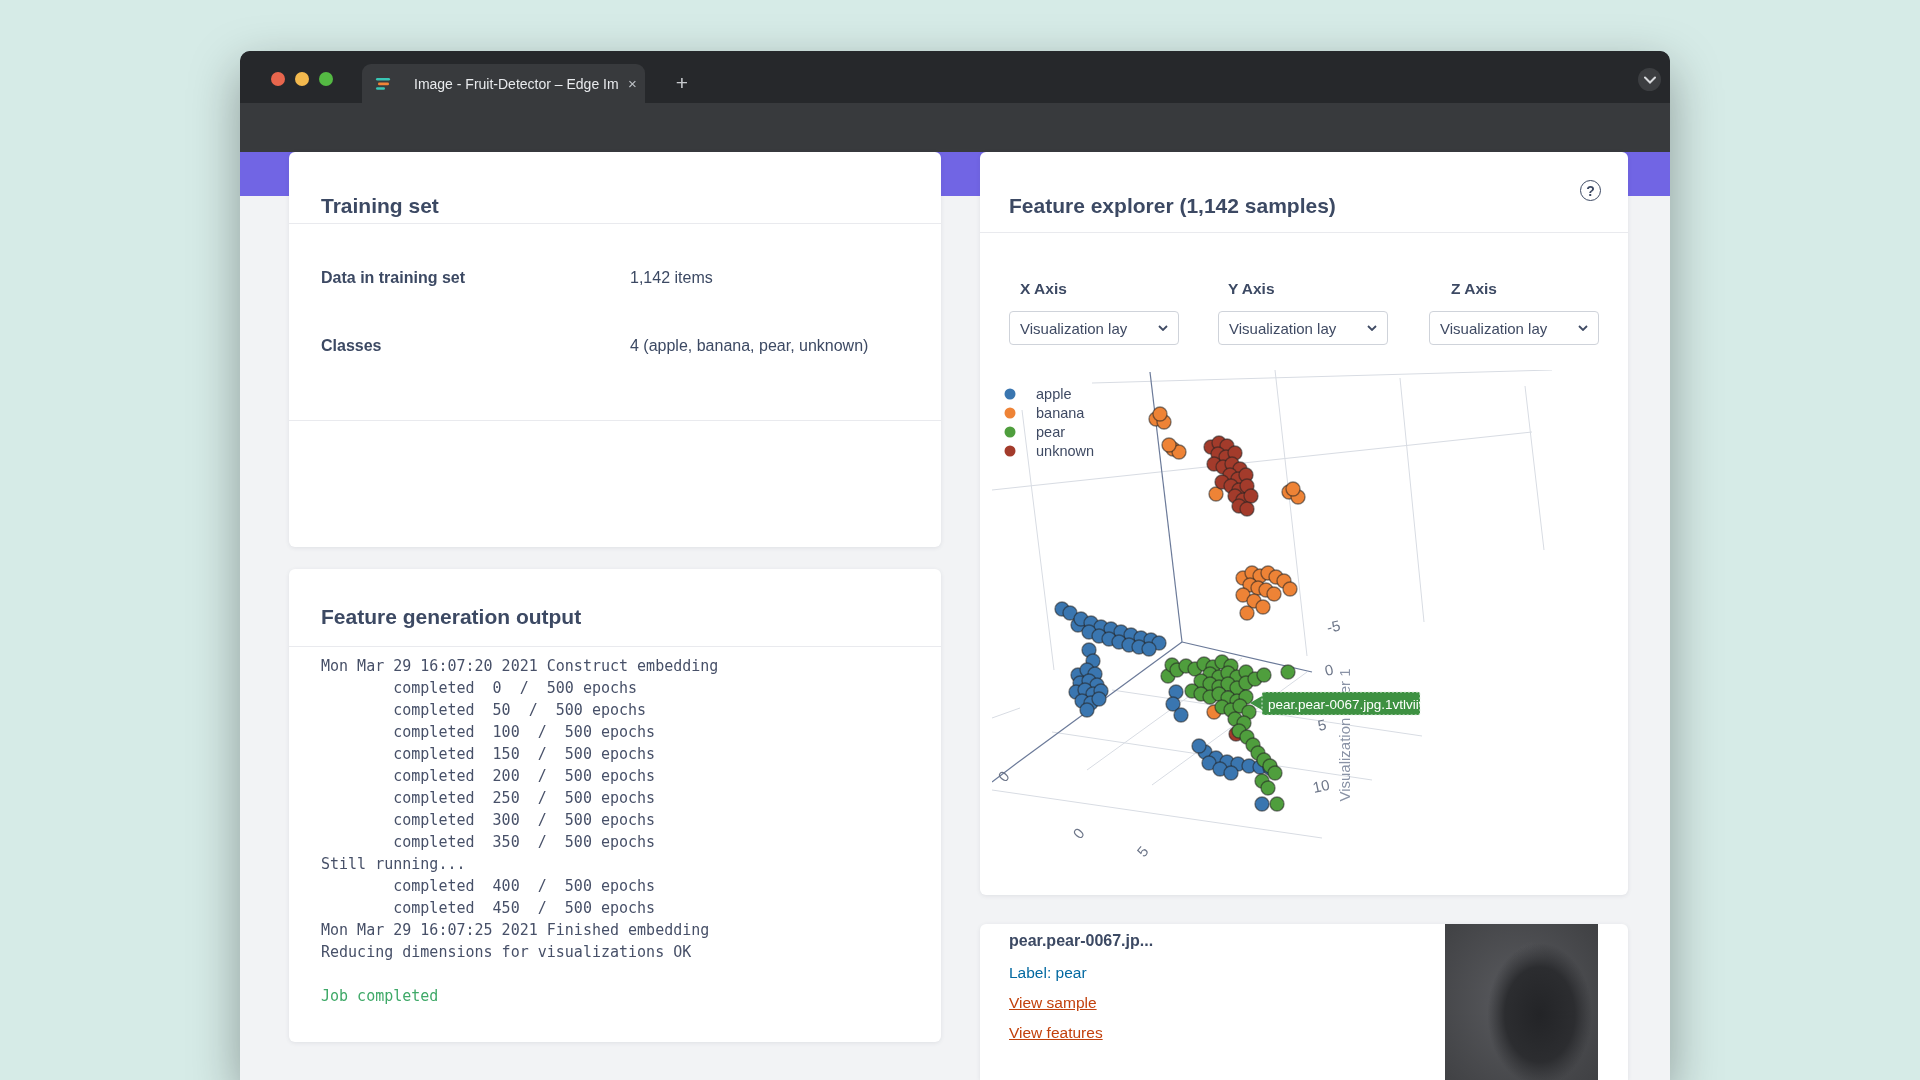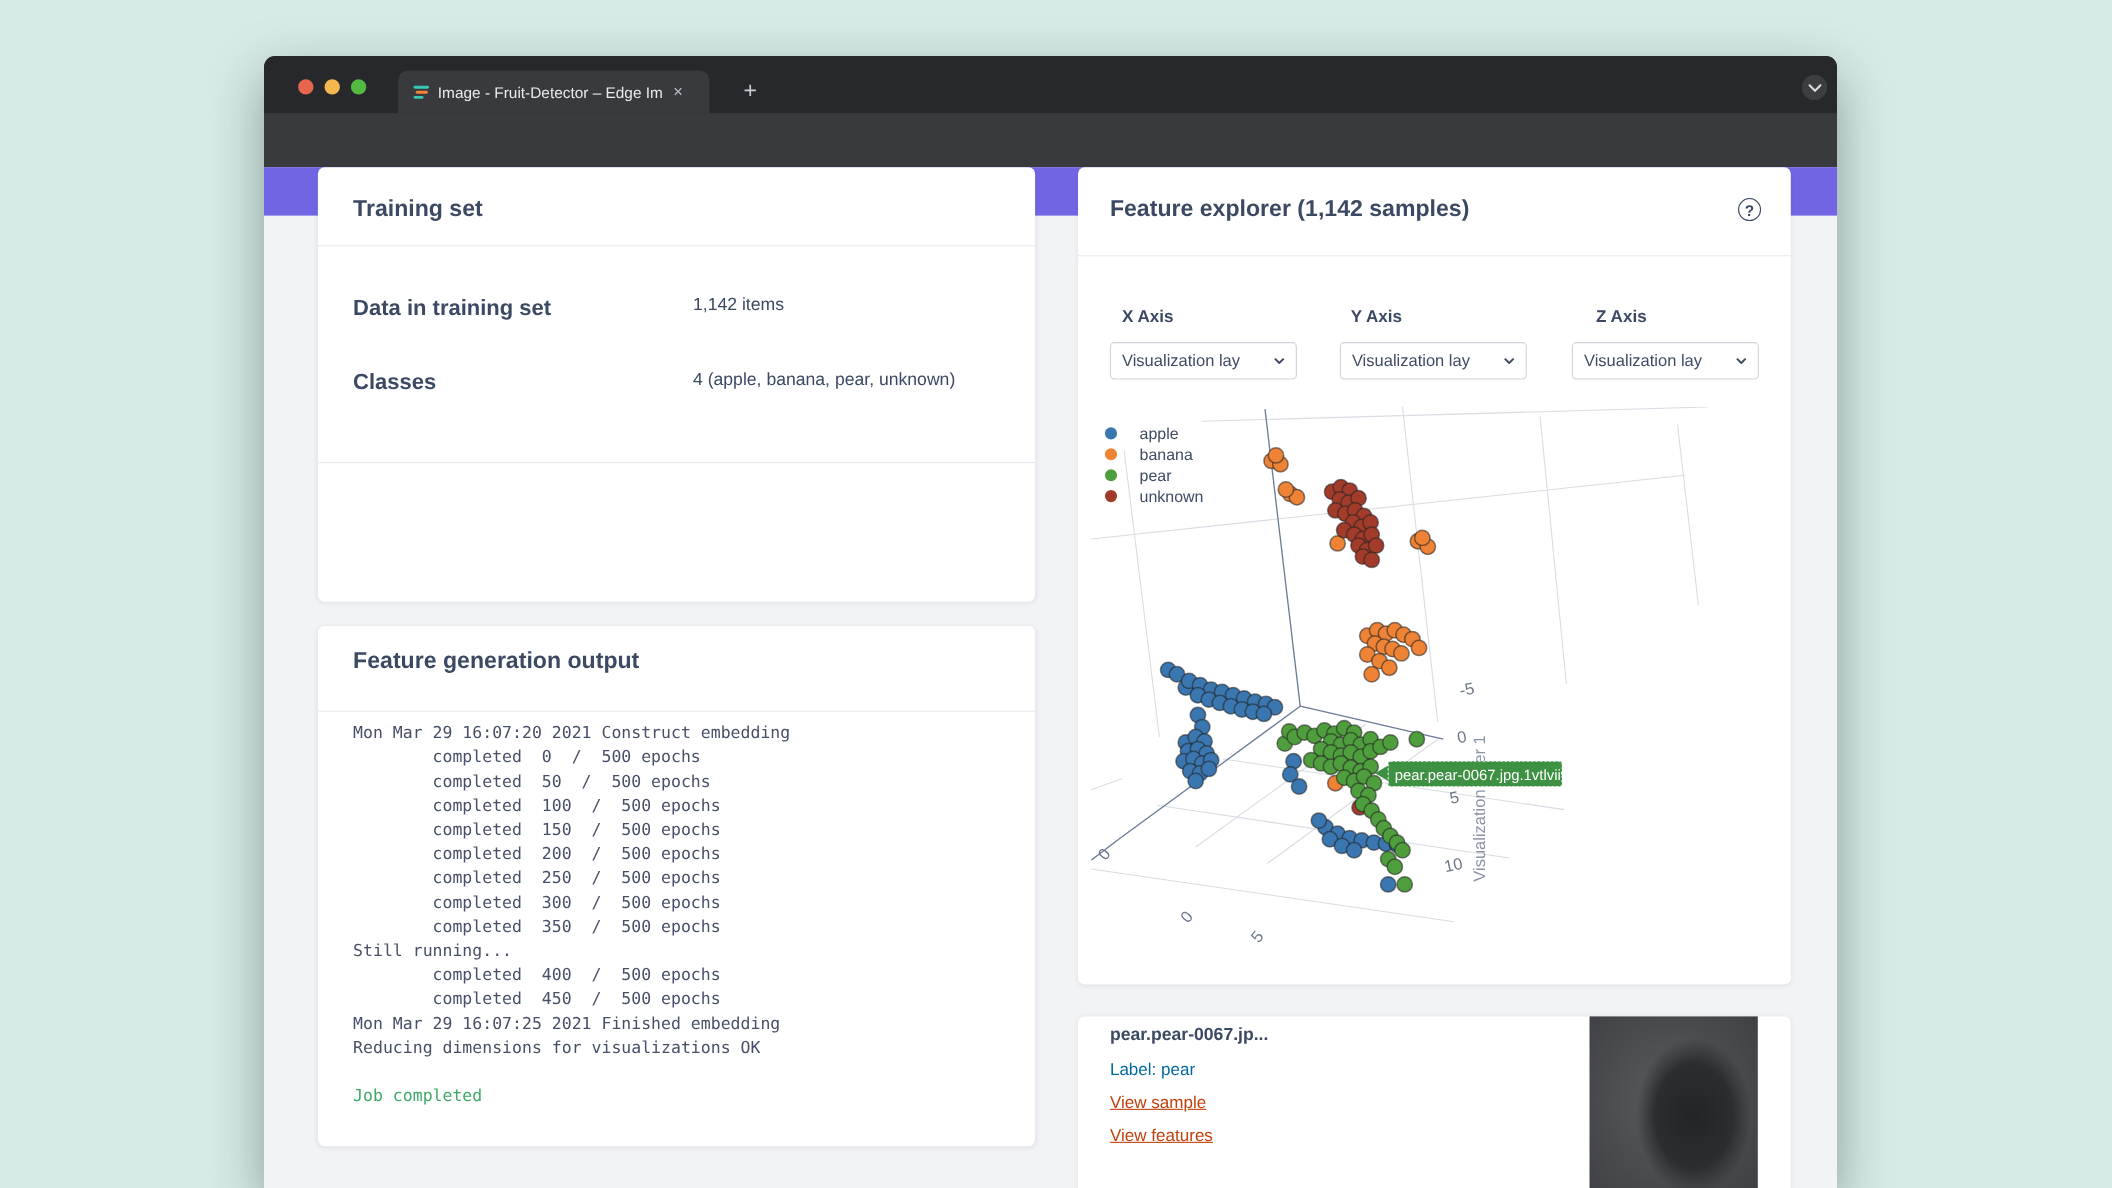--- a/index.html
+++ b/index.html
@@ -5,41 +5,41 @@
   html,body{margin:0;padding:0;width:1920px;height:1080px;overflow:hidden;
     background:#d6ebe7;font-family:"Liberation Sans",sans-serif;}
   .abs{position:absolute;}
   
   .window{position:absolute;left:240px;top:51px;width:1430px;height:1029px;
     border-radius:10px 10px 0 0;background:#383a3d;box-shadow:0 18px 50px rgba(0,0,0,.35);overflow:hidden;}
   .tabstrip{position:absolute;left:0;top:0;width:100%;height:52px;background:#26282b;border-radius:10px 10px 0 0;}
   .traffic{position:absolute;top:21px;width:14px;height:14px;border-radius:50%;}
   .tab{position:absolute;left:122px;top:13px;width:283px;height:39px;background:#383a3d;
     border-radius:9px 9px 0 0;display:flex;align-items:center;}
-  .tab-title{color:#e8eaed;font-size:14px;margin-left:6px;width:212px;overflow:hidden;white-space:nowrap;}
+  .tab-title{color:#e8eaed;font-size:14px;margin-left:22px;width:212px;overflow:hidden;white-space:nowrap;}
   .tab-close{color:#bdc1c6;font-size:15px;margin-left:2px;cursor:default;}
   .newtab{position:absolute;left:428px;top:18px;width:28px;height:28px;color:#c7cace;font-size:21px;
     display:flex;align-items:center;justify-content:center;}
   .badge-circle{position:absolute;left:1398px;top:17px;width:23px;height:23px;border-radius:50%;background:#3c3e41;
     display:flex;align-items:center;justify-content:center;}
   .toolbar{position:absolute;left:0;top:52px;width:100%;height:49px;background:#383a3d;}
   .navbtn{position:absolute;top:57px;width:34px;height:34px;display:flex;align-items:center;justify-content:center;}
   .urlbar{position:absolute;left:174px;top:58px;width:1006px;height:34px;border-radius:17px;background:#202225;
     display:flex;align-items:center;}
   .url-text{font-size:14.5px;white-space:nowrap;overflow:hidden;}
   .url-host{color:#e8eaed;}
   .url-path{color:#9aa0a6;}
   .extbtn{position:absolute;top:60px;width:28px;height:28px;display:flex;align-items:center;justify-content:center;}
   
   .page{position:absolute;left:0;top:101px;width:1430px;height:928px;background:#f2f3f5;}
   .purple-band{position:absolute;left:0;top:0;width:1430px;height:44px;background:#7165e4;}
   .card{position:absolute;background:#fff;border-radius:6px;box-shadow:0 1px 4px rgba(60,70,90,.10);}
-  .card-title{font-size:21px;font-weight:bold;color:#3c4963;}
+  .card-title{font-size:21px;font-weight:bold;color:#3c4963;margin-top:16px;}
   .divider{position:absolute;left:0;width:100%;height:1px;background:#e9eaee;}
-  .row-label{font-size:20px;font-weight:bold;color:#3c4963;text-align:center;}
+  .row-label{font-size:16px;font-weight:bold;color:#3c4963;text-align:center;}
   .row-value{font-size:16px;color:#3c4963;margin-left:48px;}
   .gen-btn{position:absolute;border:none;border-radius:7px;background:#5fbd7f;color:#fff;
     font-family:"Liberation Sans",sans-serif;font-size:17px;font-weight:bold;
     box-shadow:0 3px 8px rgba(95,189,127,.45);cursor:pointer;}
   .console{position:absolute;font-family:"DejaVu Sans Mono",monospace;font-size:15px;color:#475068;
     white-space:pre;line-height:22px;}
   .console .ok{color:#3fa968;}
   .axis-label{position:absolute;font-size:15.5px;font-weight:bold;color:#3c4963;}
   .selectbox{position:absolute;height:34px;width:170px;background:#fff;border:1px solid #cfd3da;border-radius:4px;
     display:flex;align-items:center;justify-content:space-between;padding:0 10px;box-sizing:border-box;

